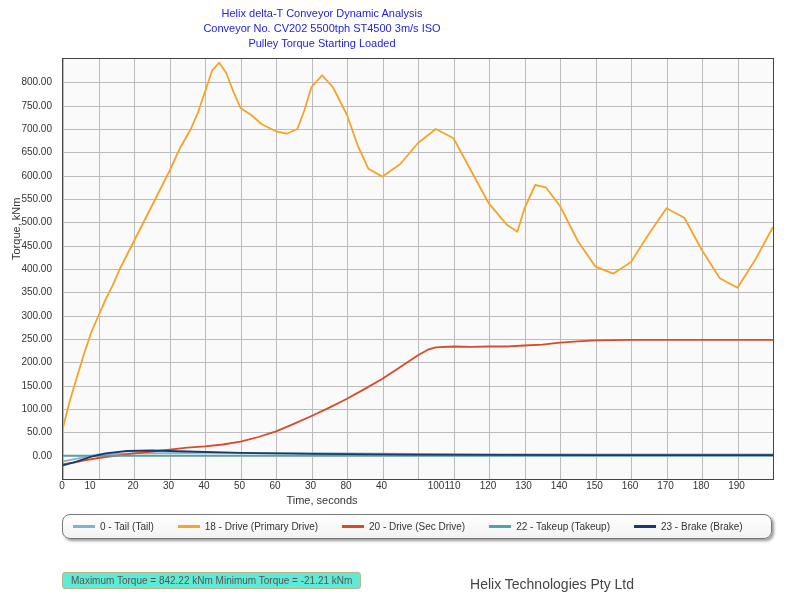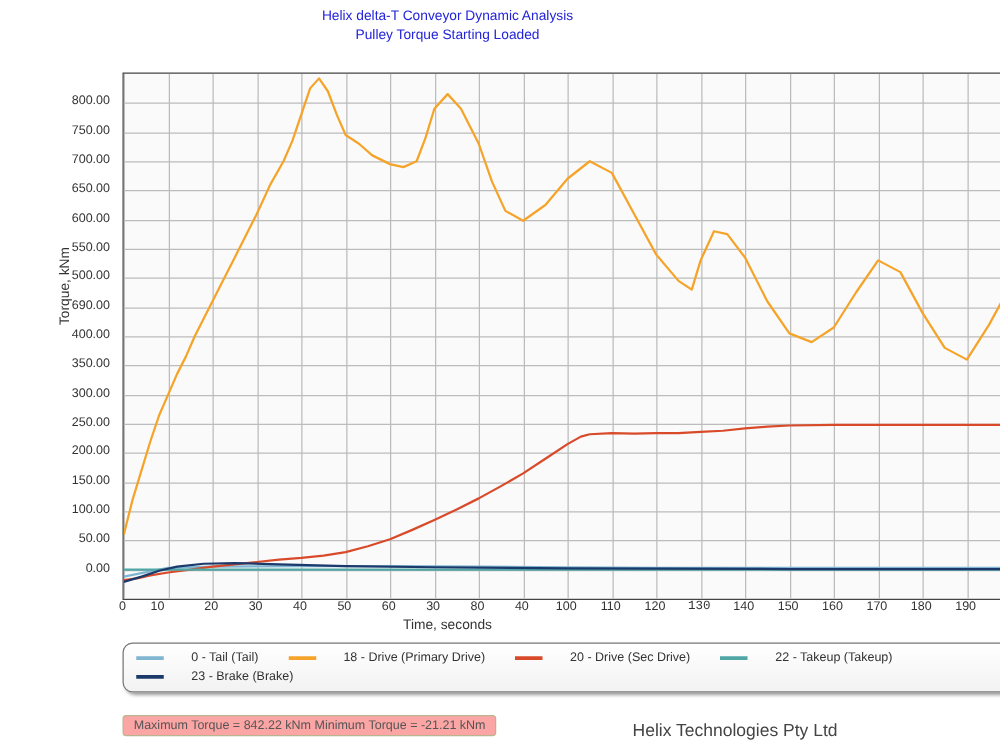--- a/index.html
+++ b/index.html
@@ -10,21 +10,20 @@
     background: #fff;
     font-family: Verdana, Arial, sans-serif;
     font-size: 11px;
     color: #333;
     overflow: hidden;
   }
   .wrap {
     position: relative;
     width: 644px;
     height: 600px;
-    margin-left: 36px;
   }
   .titles {
     text-align: center;
     color: #2324d8;
     font-size: 11px;
     line-height: 1.35;
     padding-top: 6px;
   }
   .plot-area {
     position: absolute;
@@ -74,27 +73,27 @@
     border: 1px solid #777;
     border-radius: 8px;
     background: linear-gradient(#fff,#f2f2f2);
     box-shadow: 2px 2px 3px rgba(0,0,0,0.4);
     display: flex;
     flex-wrap: wrap;
     gap: 4px 24px;
     font-size: 10px;
     box-sizing: border-box;
   }
-  .legend-item { display: inline-flex; align-items: center; gap: 22px; }
+  .legend-item { display: inline-flex; align-items: center; gap: 5px; }
   .swatch { width: 22px; height: 3px; display:inline-block; }
   .maxbox {
     position: absolute;
     left: 62px;
     top: 572px;
-    background: #fca5a5;
+    background: #5eead4;
     border: 1px solid #b9b68f;
     border-radius: 3px;
     padding: 2px 8px;
     font-size: 10px;
     color: #555;
   }
   .branding {
     position: absolute;
     right: 10px;
     top: 576px;
@@ -102,35 +101,36 @@
     color: #444;
   }
 </style>
 </head>
 <body>
 
 <div class="wrap">
 
   <div class="titles">
     <div>Helix delta-T Conveyor Dynamic Analysis</div>
+    <div>Conveyor No. CV202 5500tph ST4500 3m/s ISO</div>
     <div>Pulley Torque Starting Loaded</div>
   </div>
 
   <div class="ylabel">Torque, kNm</div>
   <div class="ytick-labels" id="yticks">
       <span style="top: 396.667px;">0.00</span>
       <span style="top: 373.333px;">50.00</span>
       <span style="top: 350px;">100.00</span>
       <span style="top: 326.667px;">150.00</span>
       <span style="top: 303.333px;">200.00</span>
       <span style="top: 280px;">250.00</span>
       <span style="top: 256.667px;">300.00</span>
       <span style="top: 233.333px;">350.00</span>
       <span style="top: 210px;">400.00</span>
-      <span style="top: 186.667px;">690.00</span>
+      <span style="top: 186.667px;">450.00</span>
       <span style="top: 163.333px;">500.00</span>
       <span style="top: 140px;">550.00</span>
       <span style="top: 116.667px;">600.00</span>
       <span style="top: 93.3333px;">650.00</span>
       <span style="top: 70px;">700.00</span>
       <span style="top: 46.6667px;">750.00</span>
       <span style="top: 23.3333px;">800.00</span>
     </div>
 
   <div class="plot-area" id="plot">
@@ -184,24 +184,24 @@
       <span style="left: 0px;">0</span>
       <span style="left: 28px;">10</span>
       <span style="left: 71px;">20</span>
       <span style="left: 106.5px;">30</span>
       <span style="left: 142px;">40</span>
       <span style="left: 177.5px;">50</span>
       <span style="left: 213px;">60</span>
       <span style="left: 248.5px;">30</span>
       <span style="left: 284px;">80</span>
       <span style="left: 319.5px;">40</span>
-      <span style="left: 355px;">100</span>
+      <span style="left: 374px;">100</span>
       <span style="left: 390.5px;">110</span>
       <span style="left: 426px;">120</span>
-      <span style="left: 461.5px; font-family: Liberation Mono, monospace;">130</span>
+      <span style="left: 461.5px;">130</span>
       <span style="left: 497px;">140</span>
       <span style="left: 532.5px;">150</span>
       <span style="left: 568px;">160</span>
       <span style="left: 603.5px;">170</span>
       <span style="left: 639px;">180</span>
       <span style="left: 674.5px;">190</span>
     </div>
   <div class="xlabel">Time, seconds</div>
 
   <div class="legend" id="legend">

